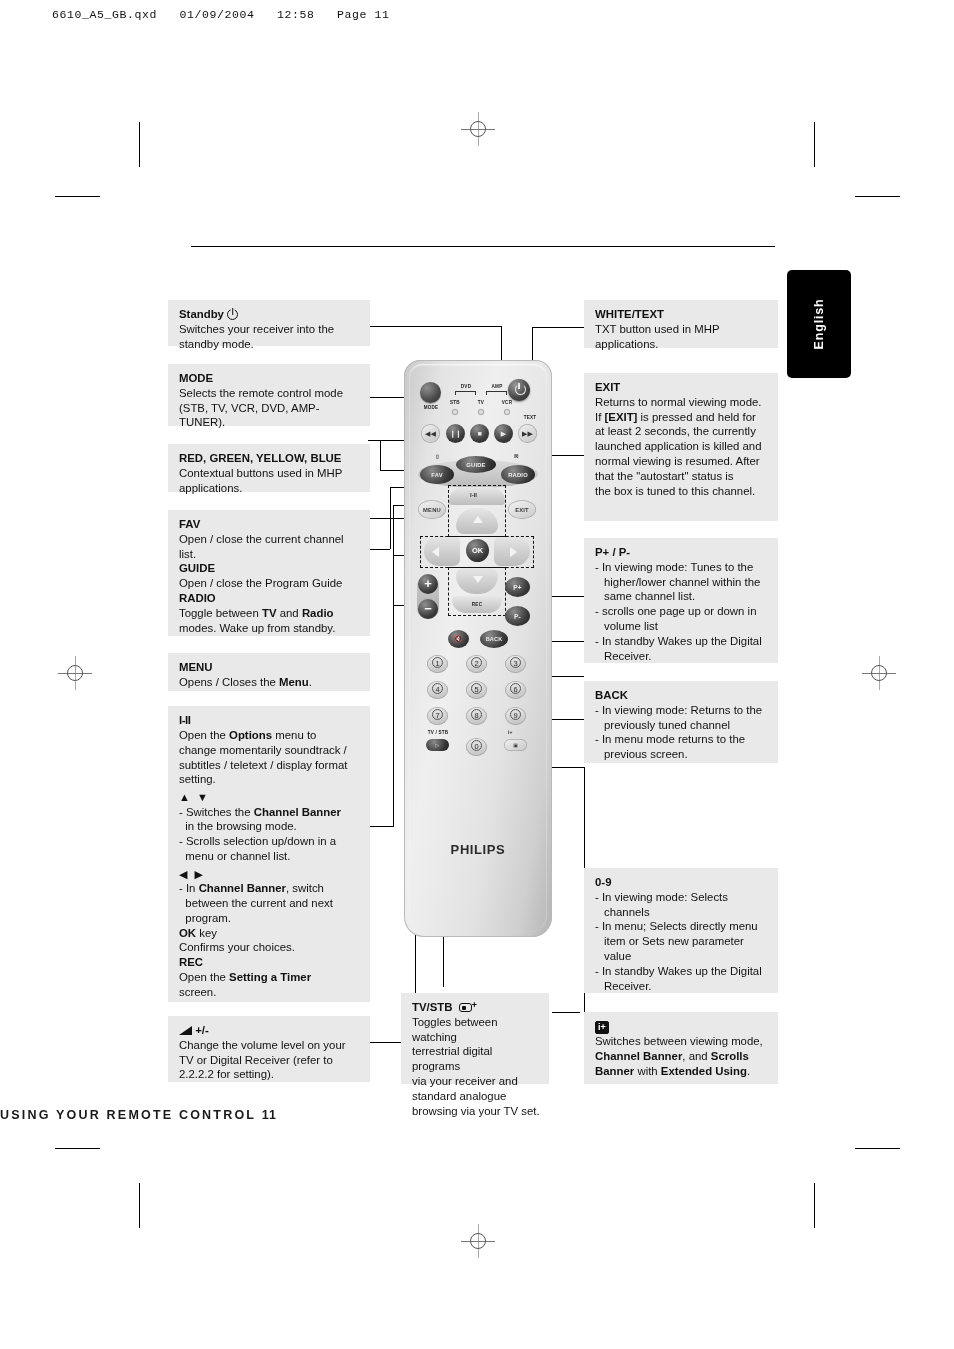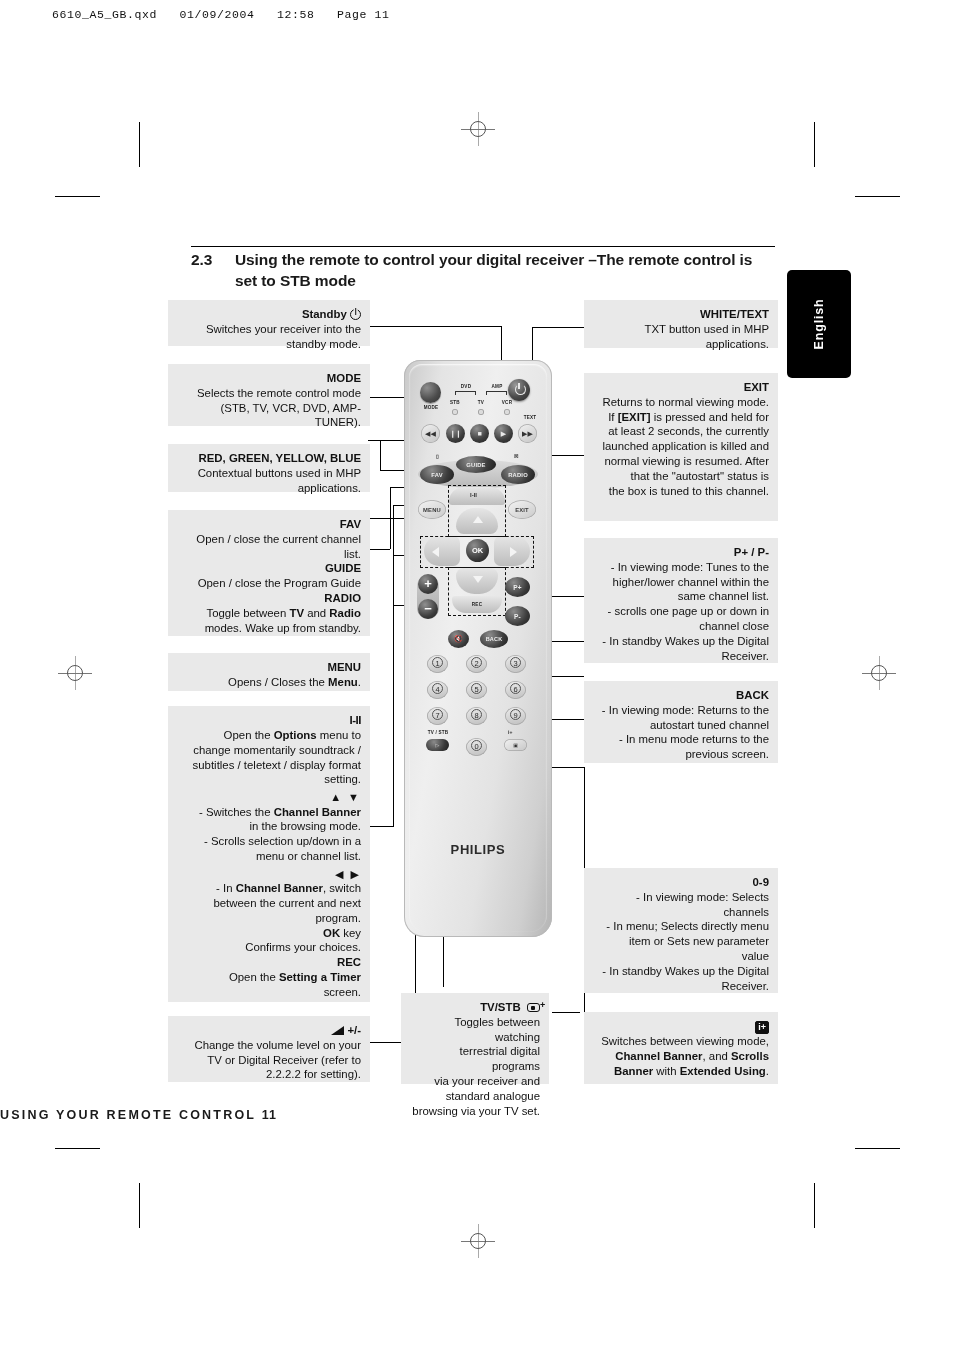--- a/index.html
+++ b/index.html
@@ -59,21 +59,20 @@
   .sec-head .txt { display: inline-block; width: 540px; vertical-align: top; }
 
   
   .box {
     position: absolute;
     background: #e9e9e9;
     font-size: 11.4px;
     line-height: 1.30;
     padding: 7px 9px 17px 11px;
     color: #111;
-    text-align: right;
   }
   .box b, .box strong { font-weight: bold; }
   .box .ttl { font-weight: bold; }
   .box p { margin: 0; }
   .box .dash { padding-left: 9px; text-indent: -9px; }
   .box .ind { padding-left: 9px; }
 
   
   .gl { display: inline-block; vertical-align: -1px; }
   .gl-power {
@@ -305,23 +304,20 @@
     <div class="ring"></div>
 </div>
 
 <div class="page">
 
   <div class="lang-tab">
     <span>English</span>
   </div>
 
   <div class="sec-rule"></div>
-  <div class="sec-head">
-    <span class="num">2.3</span><span class="txt">Using the remote to control your digital receiver –The remote control is set to STB mode</span>
-  </div>
 
   <div class="ln lnh" style="left:368px; top:326px; width:134px;"></div>
   <div class="ln lnv" style="left:501px; top:326px; height:57px;"></div>
 
   <div class="ln lnh" style="left:368px; top:397px; width:53px;"></div>
 
   <div class="ln lnh" style="left:368px; top:440px; width:53px;"></div>
   <div class="ln lnv" style="left:380px; top:440px; height:30px;"></div>
   <div class="ln lnh" style="left:380px; top:470px; width:40px;"></div>
 
@@ -451,29 +447,29 @@
     <p>that the "autostart" status is</p>
     <p>the box is tuned to this channel.</p>
   </div>
 
   <div class="box" style="left:584px; top:538px; width:194px; height:125px;">
     <p class="ttl">P+ / P-</p>
     <p class="dash">- In viewing mode: Tunes to the</p>
     <p class="ind">   higher/lower channel within the</p>
     <p class="ind">   same channel list.</p>
     <p class="dash">- scrolls one page up or down in</p>
-    <p class="ind">   channel close</p>
+    <p class="ind">   volume list</p>
     <p class="dash">- In standby Wakes up the Digital</p>
     <p class="ind">   Receiver.</p>
   </div>
 
   <div class="box" style="left:584px; top:681px; width:194px; height:82px;">
     <p class="ttl">BACK</p>
     <p class="dash">- In viewing mode: Returns to the</p>
-    <p class="ind">   autostart tuned channel</p>
+    <p class="ind">   previously tuned channel</p>
     <p class="dash">- In menu mode returns to the</p>
     <p class="ind">   previous screen.</p>
   </div>
 
 
   <div class="box" style="left:584px; top:868px; width:194px; height:125px;">
     <p class="ttl">0-9</p>
     <p class="dash">- In viewing mode: Selects</p>
     <p class="ind">   channels</p>
     <p class="dash">- In menu; Selects directly menu</p>

